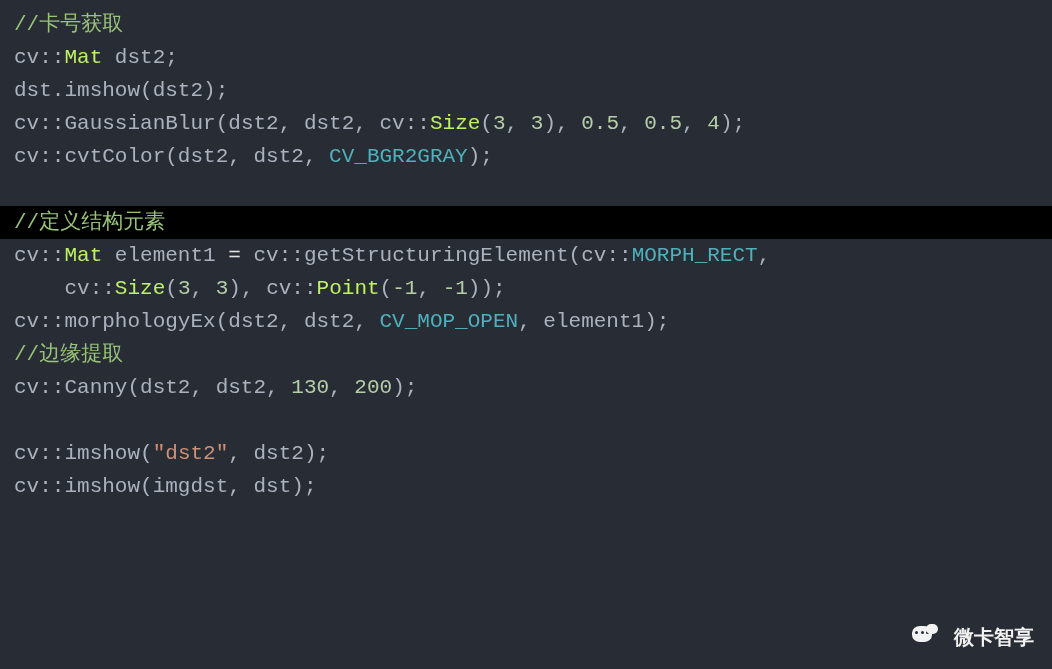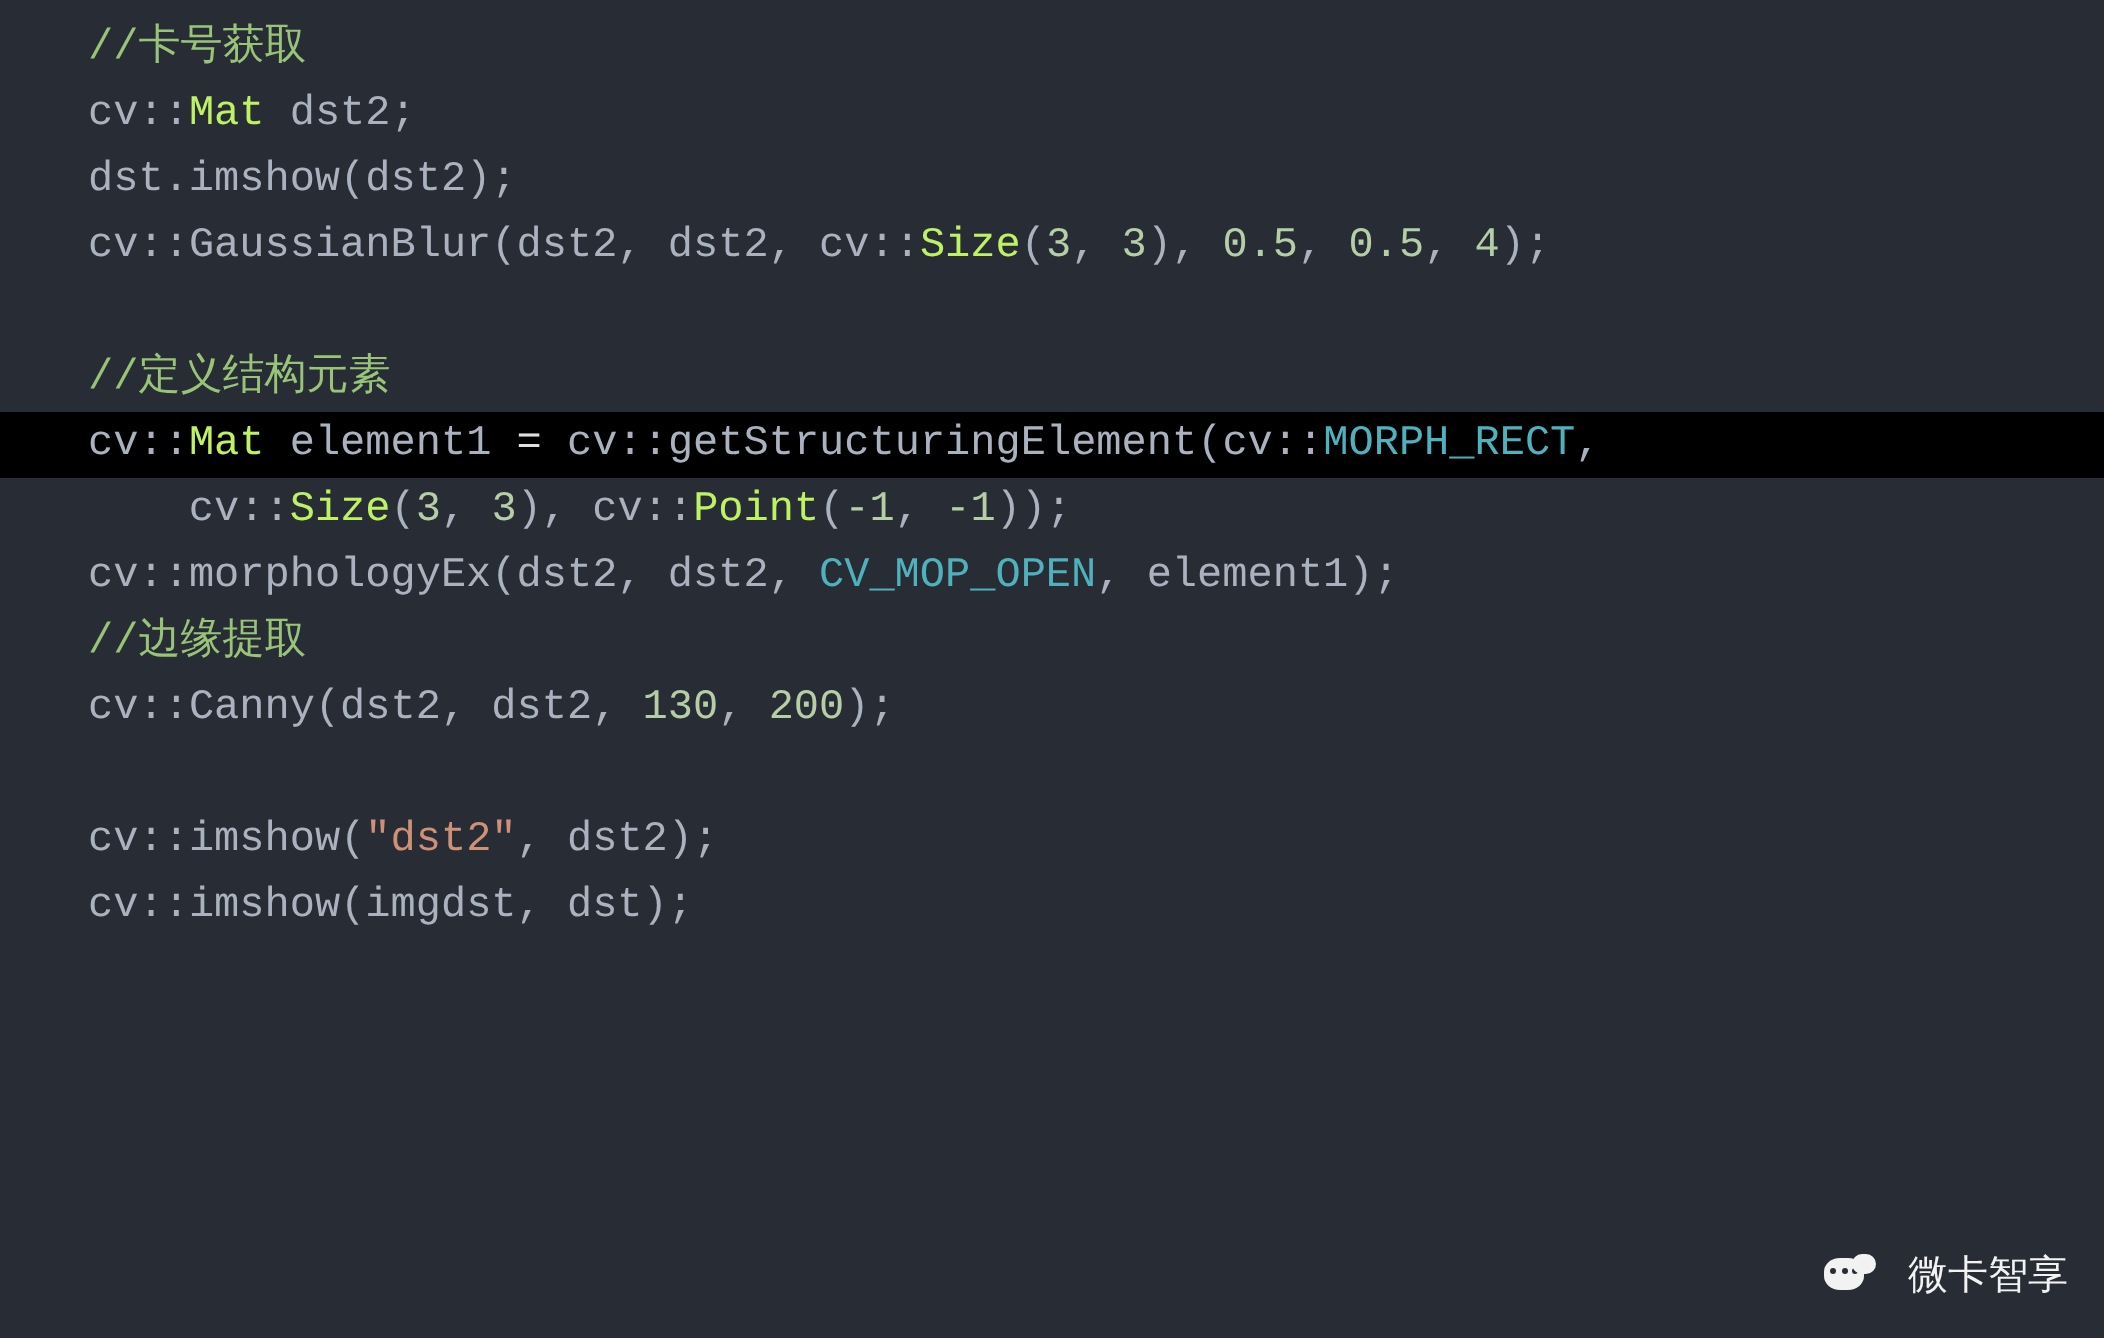--- a/index.html
+++ b/index.html
@@ -8,21 +8,21 @@
     width: 1052px;
     height: 669px;
     overflow: hidden;
     background: #282c34;
     font-family: "SimSun", "NSimSun", "FangSong", "Consolas", "Courier New", monospace;
     font-size: 21px;
   }
   .code-view {
     position: relative;
     box-sizing: border-box;
-    padding: 8px 0 0 44px;
+    padding: 8px 0 0 14px;
     width: 1052px;
     height: 669px;
   }
   .line {
     line-height: 33px;
     white-space: pre;
     color: #abb2bf;
   }
   .t-green     { color: #98c379; }
   .t-teal      { color: #bef264; }
@@ -41,26 +41,25 @@
     top: calc(8px + 33px * 6);
     z-index: 0;
   }
   .line, .watermark { position: relative; z-index: 1; }
 
   .watermark {
     position: absolute;
     right: 18px;
     bottom: 18px;
     display: flex;
-    align-items: center;
     gap: 16px;
     color: #f2f2f2;
     font-family: "Microsoft YaHei", "PingFang SC", sans-serif;
     font-size: 20px;
-    font-weight: 400;
+    font-weight: 700;
   }
   .wm-icon {
     width: 26px;
     height: 22px;
     position: relative;
   }
   .bubble-big {
     position: absolute;
     width: 20px; height: 16px;
     left: 0; top: 2px;
@@ -102,20 +101,21 @@
   <div class="line"><span class="t-green">//卡号获取</span></div>
 
   <div class="line"><span class="t-default">cv</span><span class="t-default">::</span><span class="t-teal">Mat</span><span class="t-default"> dst2;</span></div>
 
   <div class="line"><span class="t-default">dst.</span><span class="t-default">imshow</span><span class="t-default">(dst2);</span></div>
 
 
   <div class="line"><span class="t-default">cv</span><span class="t-default">::</span><span class="t-default">GaussianBlur</span><span class="t-default">(dst2, dst2, </span><span class="t-default">cv</span><span class="t-default">::</span><span class="t-teal">Size</span><span class="t-default">(</span><span class="t-num">3</span><span class="t-default">, </span><span class="t-num">3</span><span class="t-default">), </span><span class="t-num">0.5</span><span class="t-default">, </span><span class="t-num">0.5</span><span class="t-default">, </span><span class="t-num">4</span><span class="t-default">);</span></div>
 
 
+  <div class="line"><span class="t-default">cv</span><span class="t-default">::</span><span class="t-default">cvtColor</span><span class="t-default">(dst2, dst2, </span><span class="t-const">CV_BGR2GRAY</span><span class="t-default">);</span></div>
 
   <div class="line"><span> </span></div>
 
   <div class="line"><span class="t-green">//定义结构元素</span></div>
 
   <div class="line"><span class="t-default">cv</span><span class="t-default">::</span><span class="t-teal">Mat</span><span class="t-default"> element1 </span><span class="t-white">=</span><span class="t-default"> </span><span class="t-default">cv</span><span class="t-default">::</span><span class="t-default">getStructuringElement</span><span class="t-default">(</span><span class="t-default">cv</span><span class="t-default">::</span><span class="t-const">MORPH_RECT</span><span class="t-default">,</span></div>
 
   <div class="line"><span>    </span><span class="t-default">cv</span><span class="t-default">::</span><span class="t-teal">Size</span><span class="t-default">(</span><span class="t-num">3</span><span class="t-default">, </span><span class="t-num">3</span><span class="t-default">), </span><span class="t-default">cv</span><span class="t-default">::</span><span class="t-teal">Point</span><span class="t-default">(</span><span class="t-num">-1</span><span class="t-default">, </span><span class="t-num">-1</span><span class="t-default">));</span></div>
 
 

